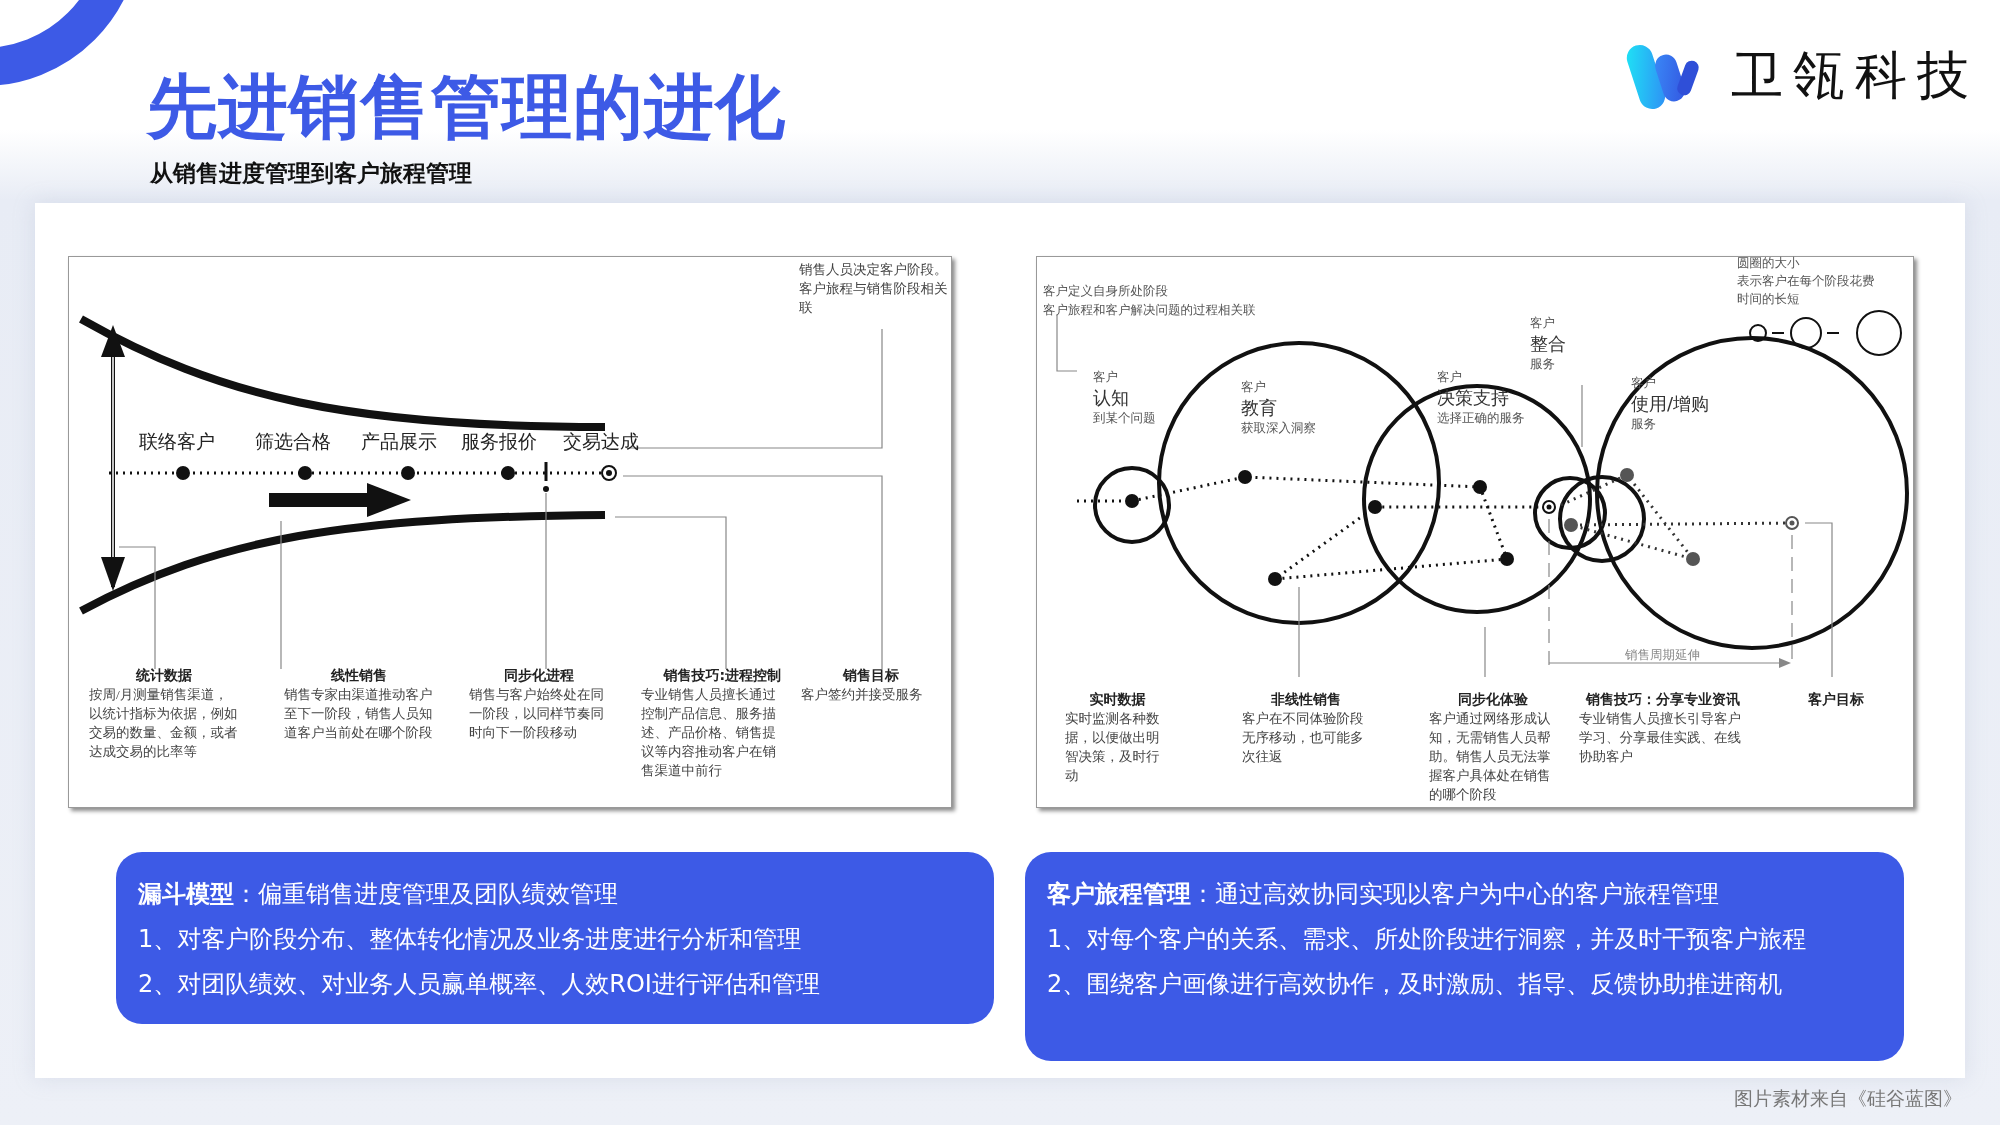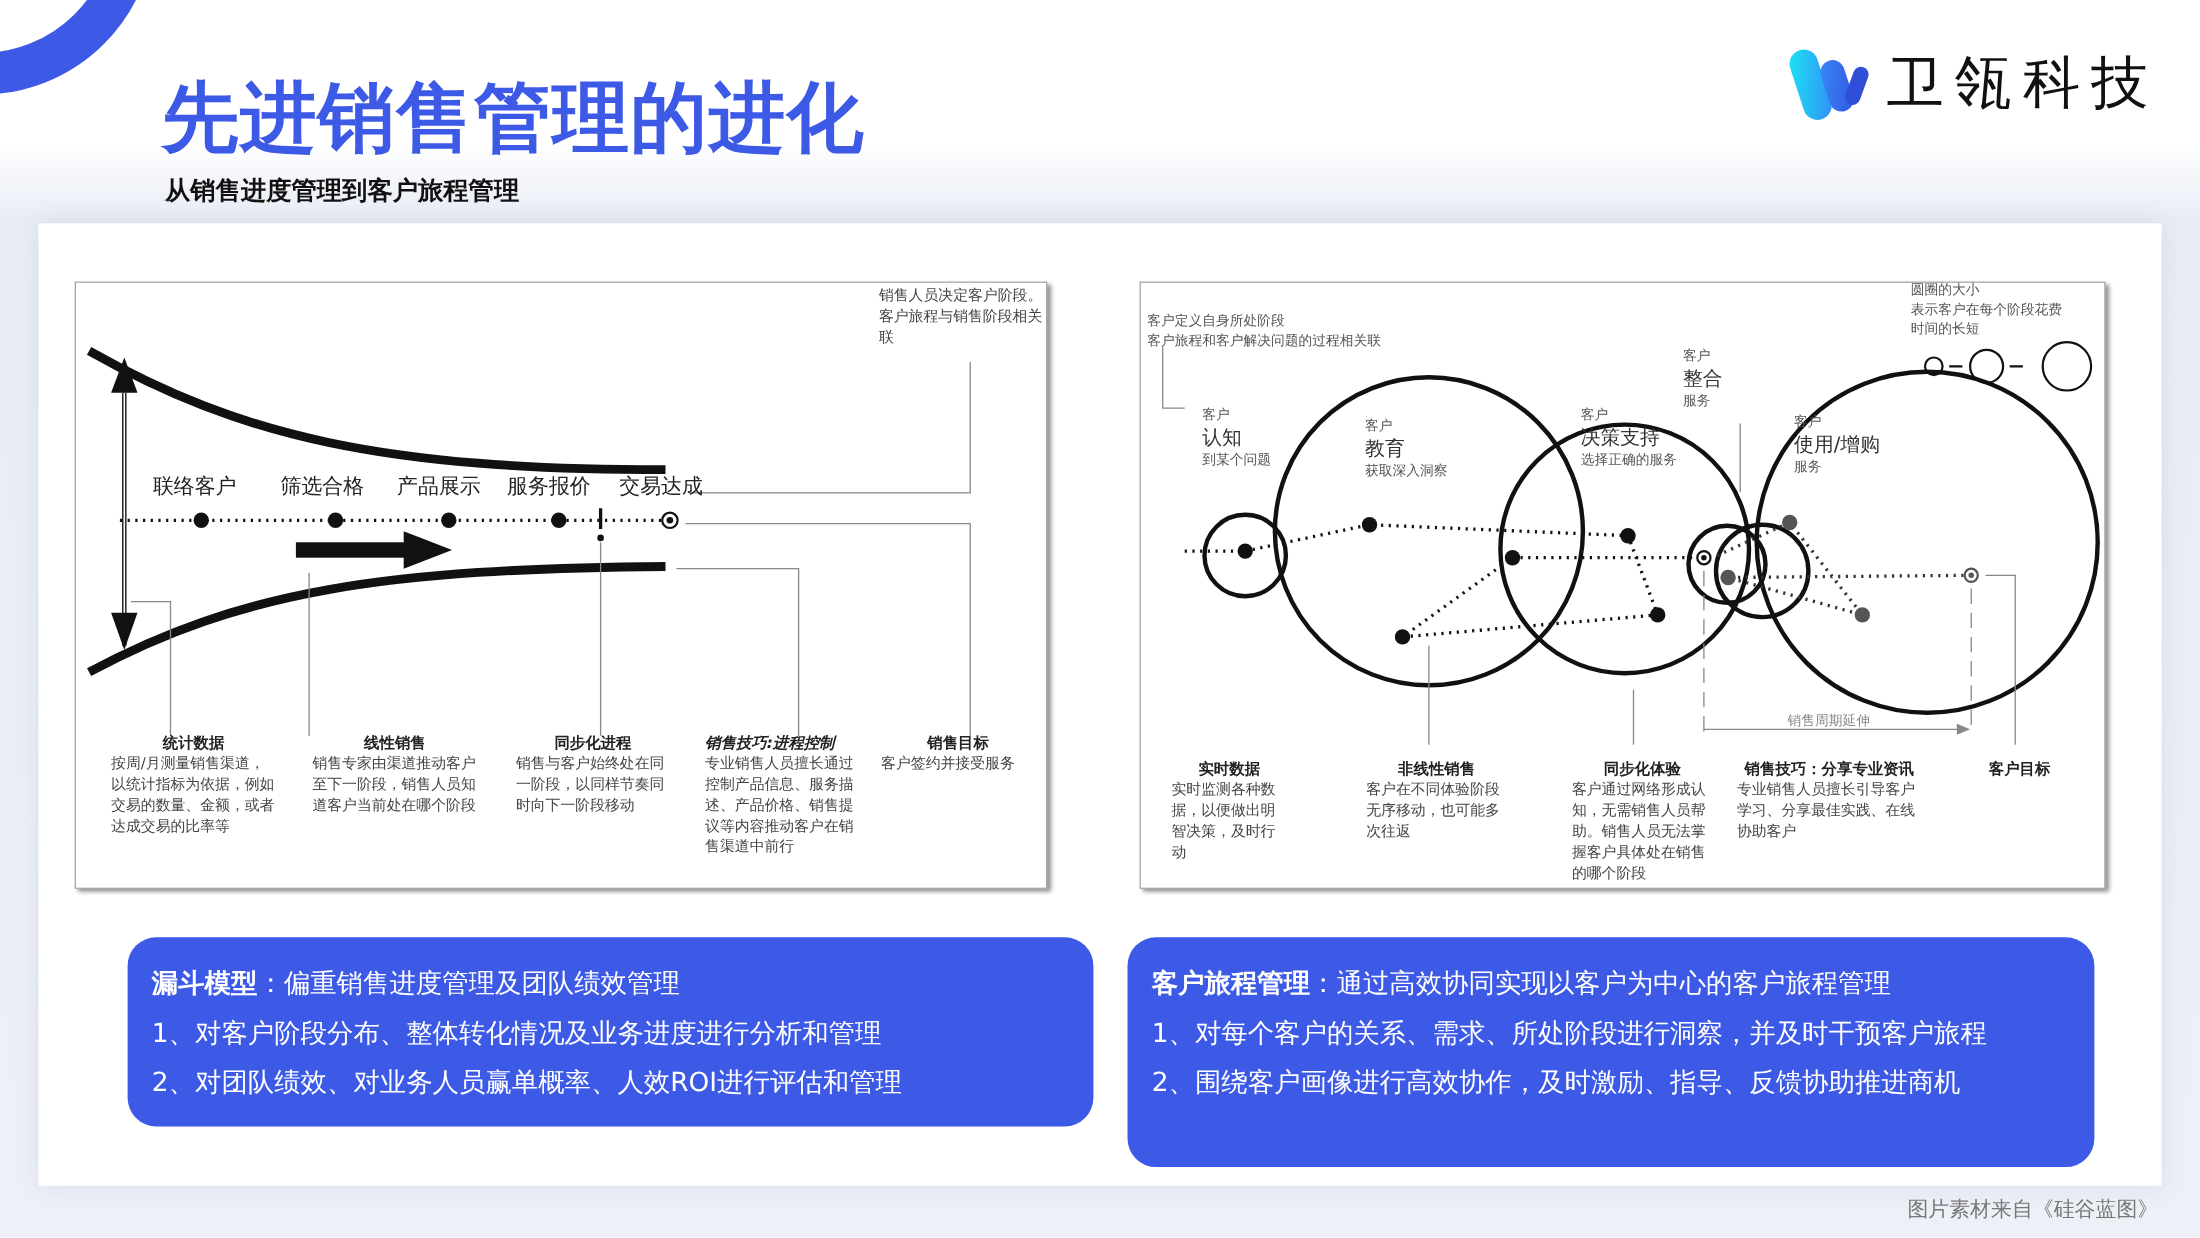--- a/index.html
+++ b/index.html
@@ -14,21 +14,21 @@
   }
   .title {
     position:absolute; left:147px; top:62px; font-size:70px; font-weight:bold;
     color:#3d5ae6; letter-spacing:1px; line-height:90px;
   }
   .subtitle {
     position:absolute; left:150px; top:158px; font-size:23px; font-weight:bold; color:#111;
   }
   .logo { position:absolute; left:1625px; top:40px; display:flex; align-items:center; }
   .logo svg { width:80px; height:72px; }
-  .logo-text { font-size:52px; color:#111; margin-left:10px; letter-spacing:10px; font-weight:normal; }
+  .logo-text { font-size:52px; color:#111; margin-left:26px; letter-spacing:10px; font-weight:normal; }
   .panel {
     position:absolute; left:35px; top:203px; width:1930px; height:875px; background:#fff;
     box-shadow:0 0 20px rgba(160,170,200,0.25);
   }
   .figure {
     position:absolute; background:#fff; border:1px solid #999;
     box-shadow:3px 3px 4px rgba(0,0,0,0.45);
   }
   .fig-left { left:68px; top:256px; width:882px; height:550px; }
   .fig-right { left:1036px; top:256px; width:876px; height:550px; }
@@ -112,34 +112,34 @@
   </svg>
 
   <div class="lbl note" style="left:730px;top:3px;width:150px;">销售人员决定客户阶段。客户旅程与销售阶段相关联</div>
 
   <div class="lbl stage" style="left:70px;top:172px;">联络客户</div>
   <div class="lbl stage" style="left:186px;top:172px;">筛选合格</div>
   <div class="lbl stage" style="left:292px;top:172px;">产品展示</div>
   <div class="lbl stage" style="left:392px;top:172px;">服务报价</div>
   <div class="lbl stage" style="left:494px;top:172px;">交易达成</div>
 
-  <div class="lbl" style="left:32px;top:410px;width:150px;">
+  <div class="lbl" style="left:20px;top:410px;width:150px;font-family:Liberation Serif, serif;">
     <div class="ann-title">统计数据</div>
     <div class="ann-body">按周/月测量销售渠道，以统计指标为依据，例如交易的数量、金额，或者达成交易的比率等</div>
   </div>
   <div class="lbl" style="left:400px;top:410px;width:140px;">
     <div class="ann-title">同步化进程</div>
     <div class="ann-body">销售与客户始终处在同一阶段，以同样节奏同时向下一阶段移动</div>
   </div>
   <div class="lbl" style="left:215px;top:410px;width:150px;">
     <div class="ann-title">线性销售</div>
     <div class="ann-body">销售专家由渠道推动客户至下一阶段，销售人员知道客户当前处在哪个阶段</div>
   </div>
   <div class="lbl" style="left:572px;top:410px;width:140px;">
-    <div class="ann-title" style="text-align:left;font-style:italic;">销售技巧:进程控制</div>
+    <div class="ann-title" style="text-align:right;">销售技巧:进程控制</div>
     <div class="ann-body">专业销售人员擅长通过控制产品信息、服务描述、产品价格、销售提议等内容推动客户在销售渠道中前行</div>
   </div>
   <div class="lbl" style="left:732px;top:410px;width:140px;">
     <div class="ann-title">销售目标</div>
     <div class="ann-body">客户签约并接受服务</div>
   </div>
 </div>
 
 <div class="figure fig-right">
   <svg class="fig-svg" width="876" height="550">

